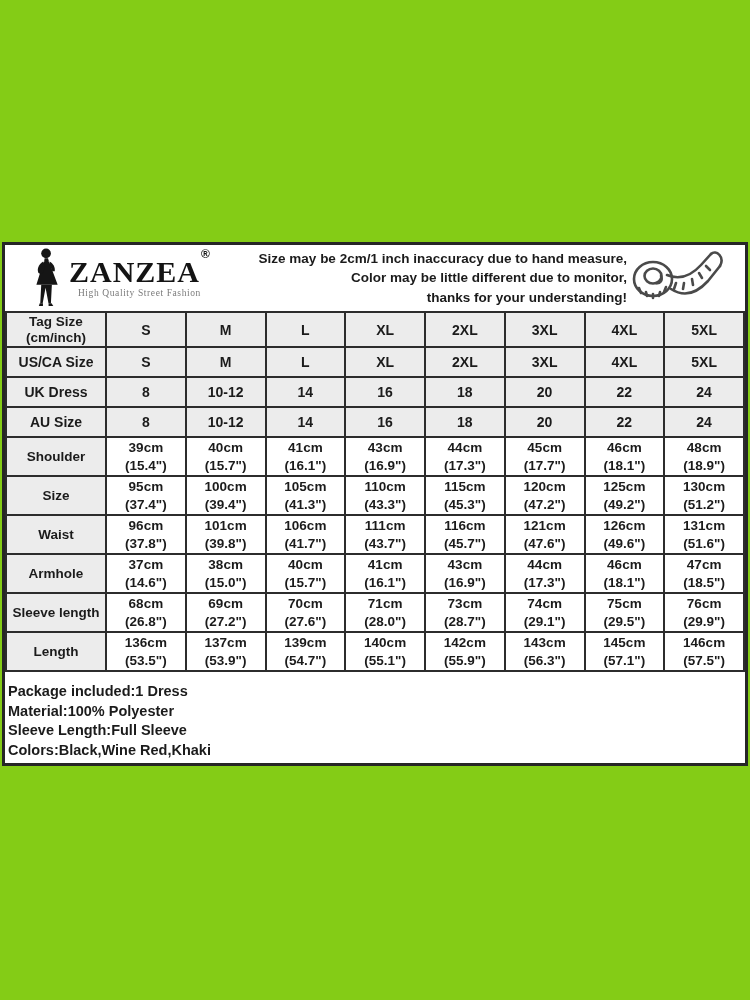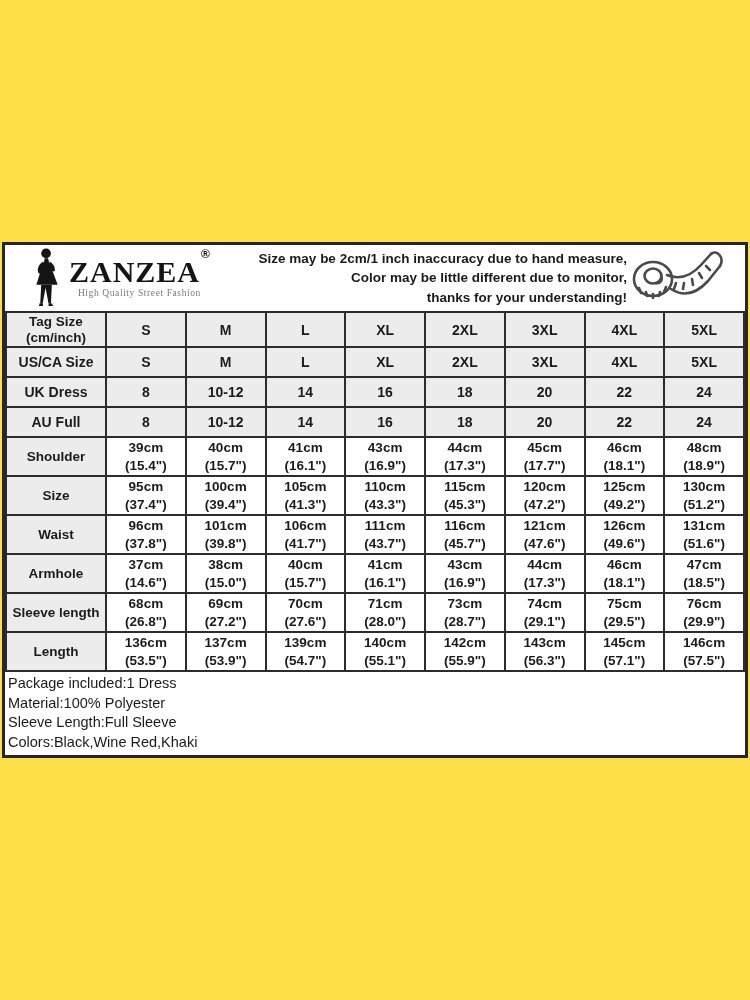--- a/index.html
+++ b/index.html
@@ -1,16 +1,16 @@
 <!DOCTYPE html>
 <html><head>
 <meta charset="utf-8">
 <style>
   html,body{margin:0;padding:0;background:#fff;}
-  .sheet{position:relative;width:750px;height:1000px;background:#fde047;overflow:hidden;
+  .sheet{position:relative;width:750px;height:1000px;background:#84cc16;overflow:hidden;
          font-family:"Liberation Sans",sans-serif;color:#1b1b1b;}
   .chart-box{position:absolute;left:2px;top:242px;width:746px;box-sizing:border-box;
              border:3px solid #262626;background:#fff;}
   
   .top-band{height:66px;display:flex;align-items:center;padding:0 14px 0 26px;box-sizing:border-box;}
   .logo{display:flex;align-items:center;gap:4px;flex:0 0 auto;}
   .logo-text{display:flex;flex-direction:column;align-items:center;line-height:1;}
   .brand-line{font-family:"Liberation Serif",serif;font-weight:bold;font-size:30px;
               letter-spacing:1px;color:#141414;white-space:nowrap;}
   .reg{font-size:12px;vertical-align:top;position:relative;top:-9px;left:1px;font-family:"Liberation Sans",sans-serif;}
@@ -22,21 +22,21 @@
   .size-table{border-collapse:collapse;width:740px;table-layout:fixed;}
   .size-table td{border:2px solid #2c2c2c;text-align:center;vertical-align:middle;padding:0;
                  overflow:hidden;}
   tr.size-row td{background:#ececec;font-weight:bold;font-size:14px;height:28px;}
   tr.size-row.first td{height:33px;}
   tr.size-row.first td.label-cell{font-size:13.5px;line-height:16px;margin-top:28px;}
   tr.measure-row td{background:#ffffff;font-weight:600;font-size:13.5px;height:37px;line-height:17.5px;}
   tr.measure-row td.label-cell{background:#ececec;font-weight:bold;}
   td.label-cell{font-weight:bold;}
   
-  .footer{padding:2px 3px 3px 3px;font-weight:400;font-size:14.5px;line-height:19.5px;}
+  .footer{padding:10px 3px 3px 3px;font-weight:700;font-size:14.5px;line-height:19.5px;}
 </style>
 </head>
 <body>
 
 <div class="sheet">
   <div class="chart-box">
 
     <div class="top-band">
       <div class="logo">
         <svg width="34" height="60" viewBox="0 0 34 62">
@@ -173,21 +173,21 @@
             </td>
             <td>
               <div>22</div>
             </td>
             <td>
               <div>24</div>
             </td>
           </tr>
           <tr class="size-row">
             <td class="label-cell">
-              <div>AU Full</div>
+              <div>AU Size</div>
             </td>
             <td>
               <div>8</div>
             </td>
             <td>
               <div>10-12</div>
             </td>
             <td>
               <div>14</div>
             </td>

